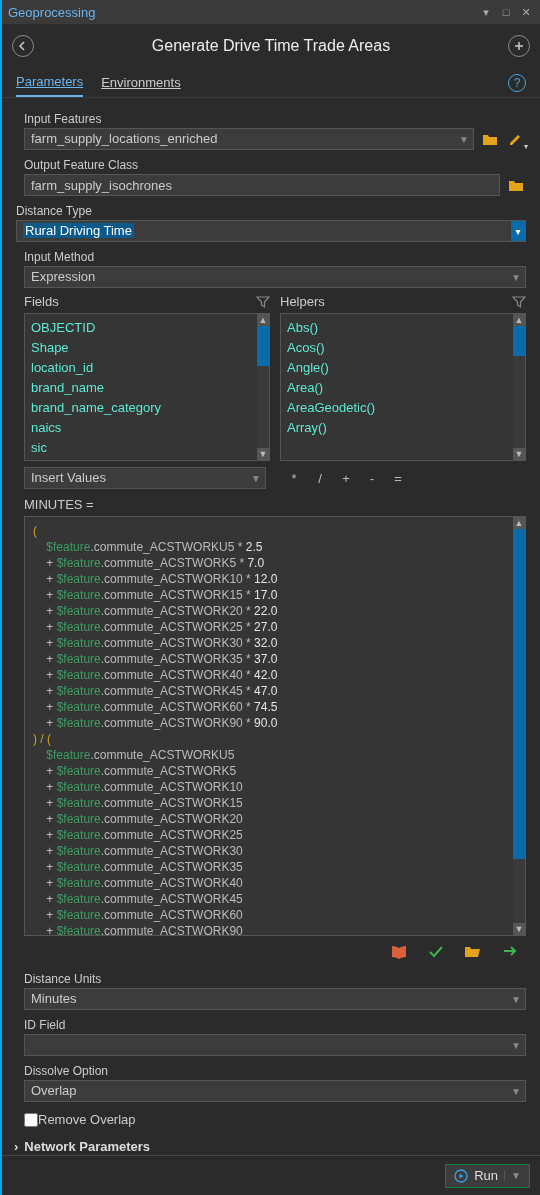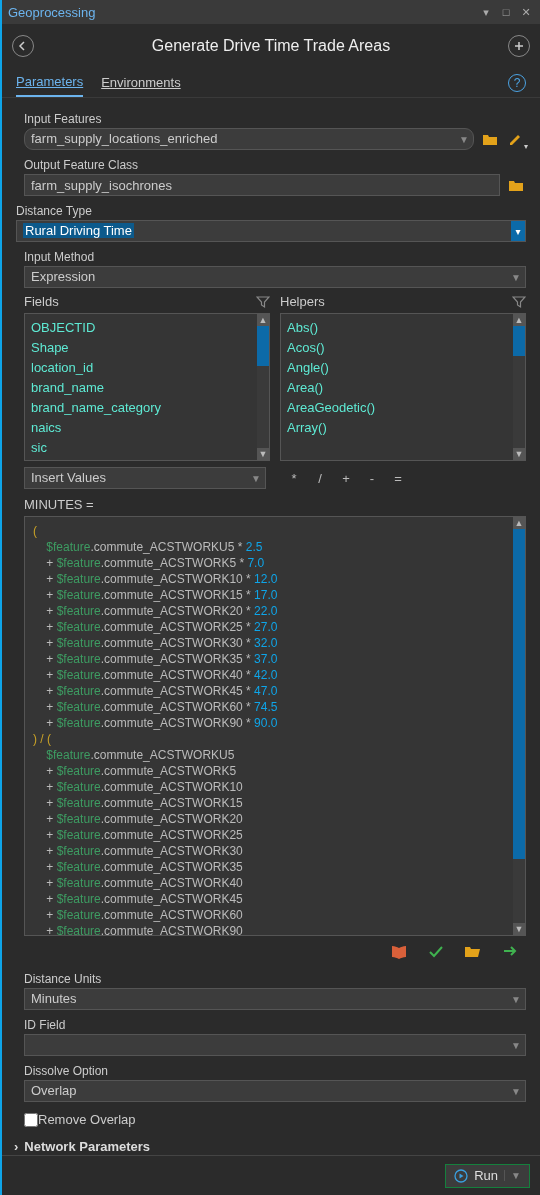--- a/index.html
+++ b/index.html
@@ -38,21 +38,21 @@
 .opbtn{width:24px;text-align:center;color:#bbb;cursor:pointer;}
 .exprlabel{color:#ccc;margin-top:8px;}
 .codebox{background:#353535;border:1px solid #555;height:420px;margin-top:4px;position:relative;overflow:hidden;font-family:Consolas,monospace;font-size:12px;line-height:16px;}
 .codebox .inner{padding:6px 8px;white-space:pre;}
 .codebox .scrollbar{position:absolute;right:0;top:0;width:12px;height:100%;background:#3a3a3a;}
 .codebox .thumb{position:absolute;right:0;top:12px;width:12px;height:330px;background:#0c6aa8;}
 .codebox .arrow{position:absolute;right:0;width:12px;height:12px;background:#555;color:#bbb;font-size:9px;display:flex;align-items:center;justify-content:center;}
 .p-gold{color:#c9a227;}
 .p-feat{color:#3d9c62;}
 .p-plain{color:#bbb;}
-.p-num{color:#0ea5e9;}
+.p-num{color:#e5e5e5;}
 .iconrow{display:flex;justify-content:flex-end;gap:20px;padding:8px 6px 4px 0;}
 .chk{display:flex;align-items:center;margin-top:10px;}
 .chk input{width:14px;height:14px;}
 .netparam{display:flex;align-items:center;gap:6px;margin-top:12px;margin-left:-10px;color:#ddd;font-weight:600;cursor:pointer;}
 .footer{position:absolute;bottom:0;left:2px;right:0;border-top:1px solid #444;background:#2b2b2b;height:40px;display:flex;align-items:center;justify-content:flex-end;padding:0 10px;}
 .runbtn{background:#3c3c3c;border:1px solid #15803d;color:#ddd;height:24px;display:flex;align-items:center;padding:0 8px;gap:6px;cursor:pointer;}
 .runbtn .play{color:#3aa0e0;}
 .runbtn .drop{border-left:1px solid #555;padding-left:6px;color:#888;font-size:10px;}
 .slab{color:#ccc;}
 svg{display:block;}
@@ -88,21 +88,21 @@
   <div class="tab active">Parameters</div>
   <div class="tab">Environments</div>
   <div class="help">?</div>
 </div>
 
 <div class="content-wrap">
 <div class="content">
 
   <div class="label">Input Features</div>
   <div class="row">
-    <div class="select fullselect" style="flex:1;border-radius:9px;">
+    <div class="select fullselect" style="flex:1;">
       <span>farm_supply_locations_enriched</span>
       <span class="caret">▼</span>
     </div>
     <div class="iconbtn folder">
       <svg width="16" height="14" viewBox="0 0 16 14">
             <path d="M1 3h5l1 2h8v8H1z" fill="#e3a21a"></path>
           </svg>
     </div>
     <div class="iconbtn pencil" style="position:relative;">
       <svg width="16" height="16" viewBox="0 0 16 16">

